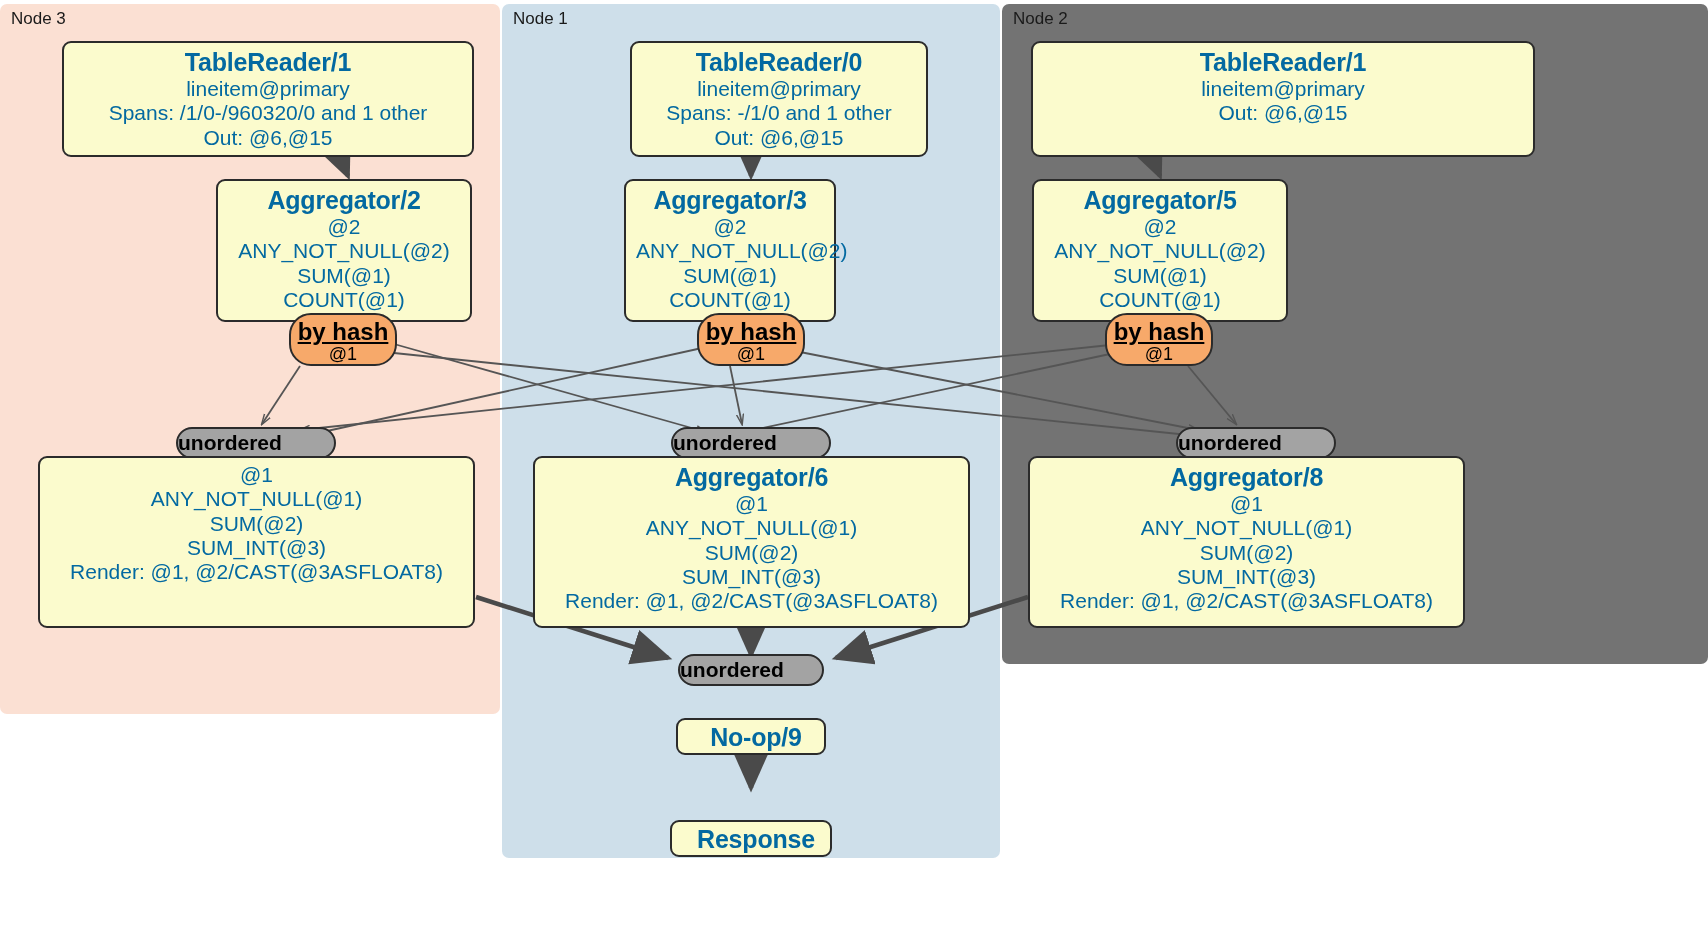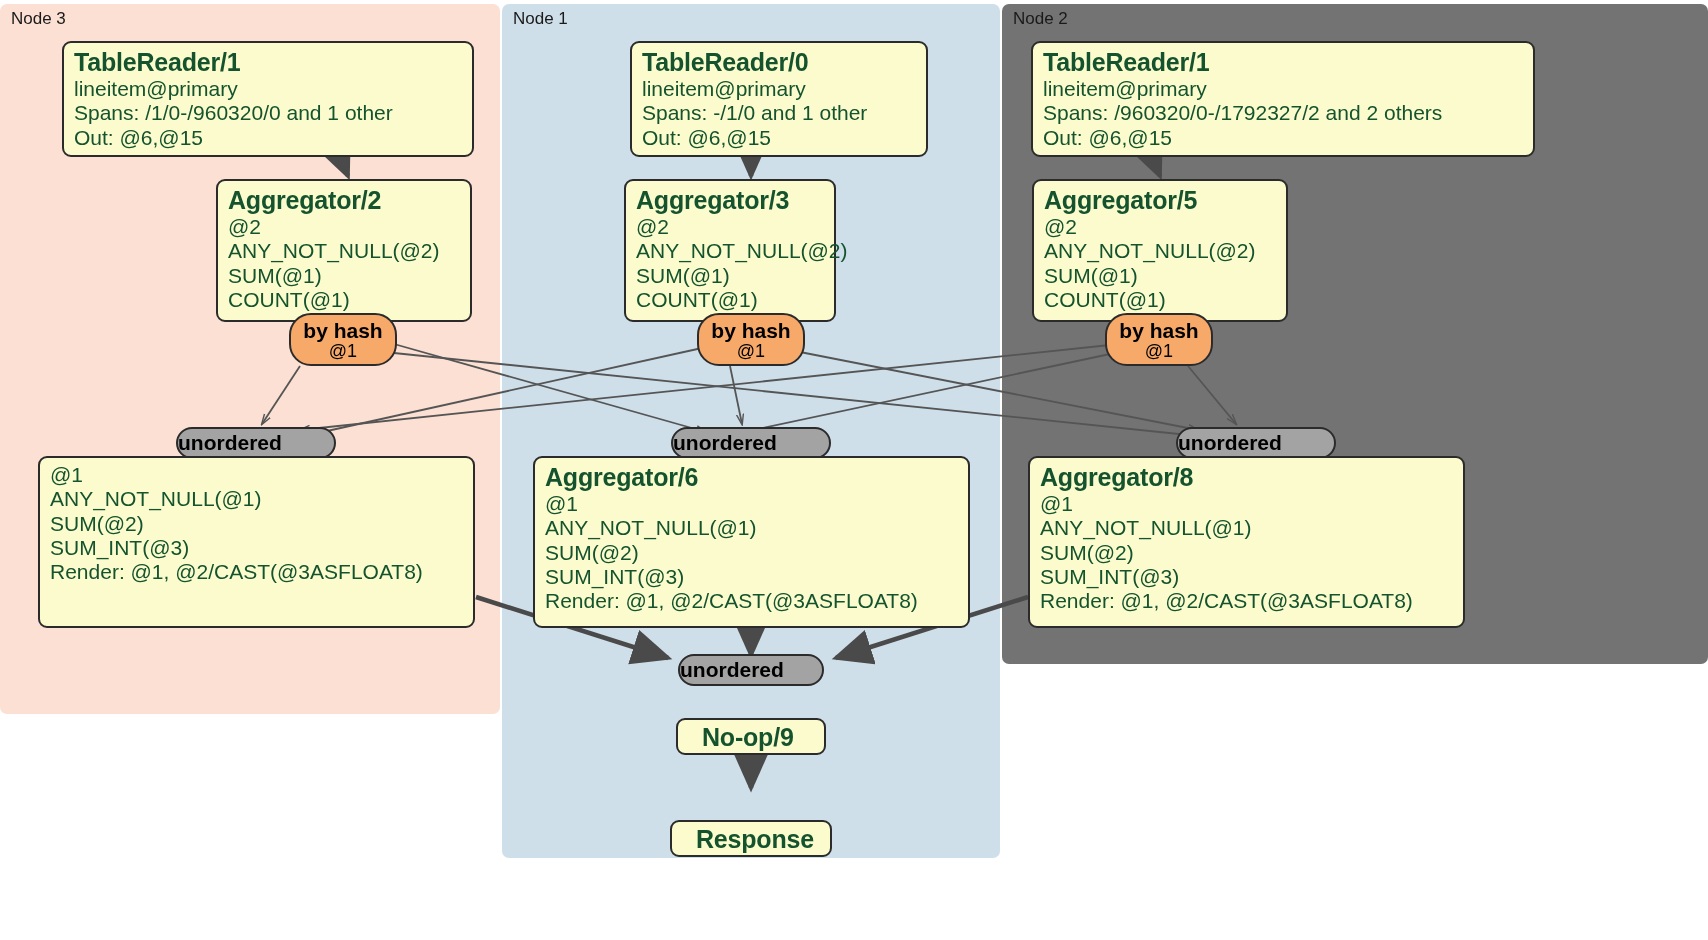--- a/index.html
+++ b/index.html
@@ -43,21 +43,22 @@
     pointer-events: none;
   }
 
   
   .proc {
     position: absolute;
     box-sizing: border-box;
     background: #fbfbcd;
     border: 2px solid #2b2b2b;
     border-radius: 9px;
-    color: #14532d;
+    text-align: center;
+    color: #0369a1;
     padding: 5px 10px 6px 10px;
     line-height: 1.16;
   }
   .proc .ptitle {
     font-weight: bold;
     font-size: 25px;
     letter-spacing: -0.2px;
     white-space: nowrap;
   }
   .proc .pline {
@@ -82,21 +83,22 @@
     color: #000;
     line-height: 1.1;
     white-space: nowrap;
   }
   .pill.hash {
     background: #f7a96a;
     padding-top: 4px;
   }
   .pill.hash .r1 {
     font-weight: bold;
-    font-size: 21px;
+    font-size: 24px;
+    text-decoration: underline;
   }
   .pill.hash .r2 {
     font-size: 18px;
   }
   .pill.unordered {
     background: #a3a3a3;
     display: flex;
     align-items: center;
     justify-content: flex-start;
   }
@@ -171,21 +173,20 @@
   <div class="proc" style="left:602px; top:41px; width:298px; height:116px;margin-left:28px;">
     <div class="ptitle">TableReader/0</div>
     <div class="pline">lineitem@primary</div>
     <div class="pline">Spans: -/1/0 and 1 other</div>
     <div class="pline">Out: @6,@15</div>
   </div>
 
   <div class="proc" style="left:1031px; top:41px; width:504px; height:116px;">
     <div class="ptitle">TableReader/1</div>
     <div class="pline">lineitem@primary</div>
-    <div class="pline">Spans: /960320/0-/1792327/2 and 2 others</div>
     <div class="pline">Out: @6,@15</div>
   </div>
 
   <div class="proc" style="left:216px; top:179px; width:256px; height:143px;">
     <div class="ptitle">Aggregator/2</div>
     <div class="pline">@2</div>
     <div class="pline">ANY_NOT_NULL(@2)</div>
     <div class="pline">SUM(@1)</div>
     <div class="pline">COUNT(@1)</div>
   </div>

